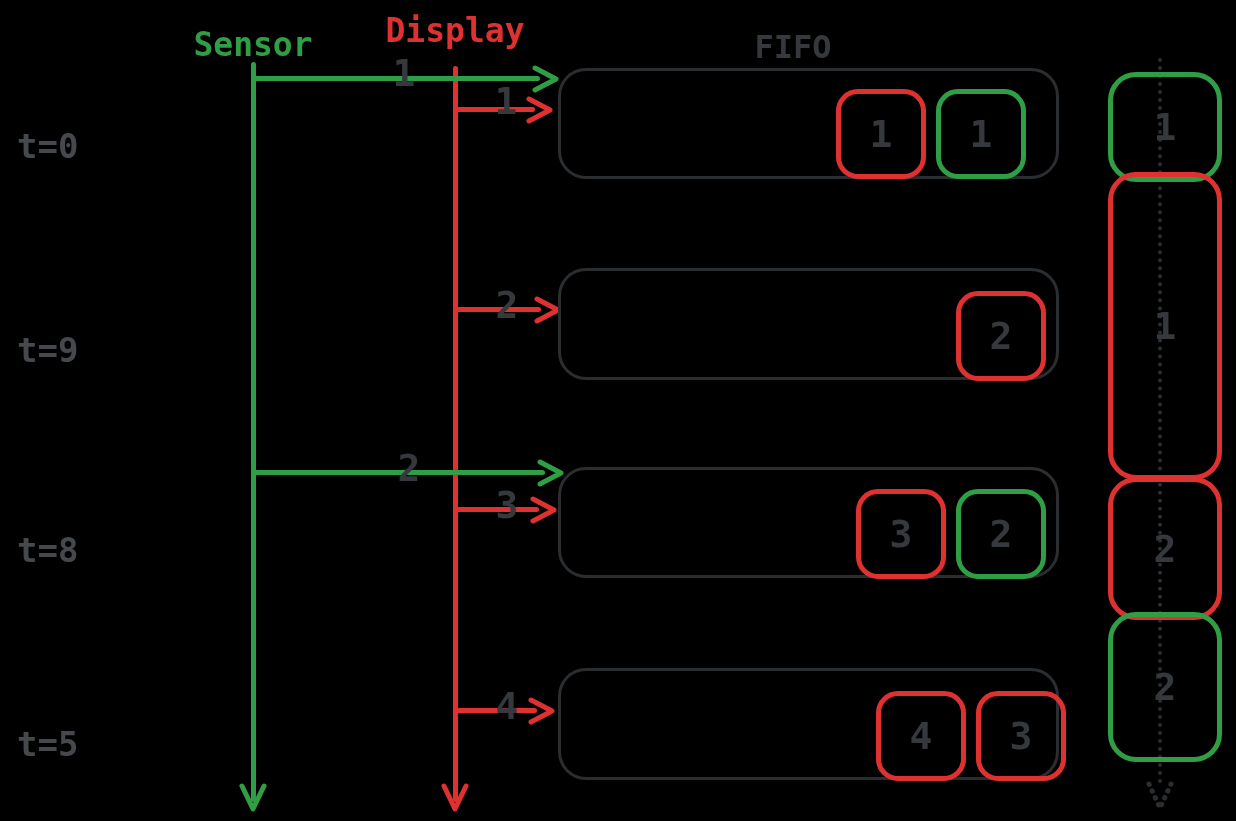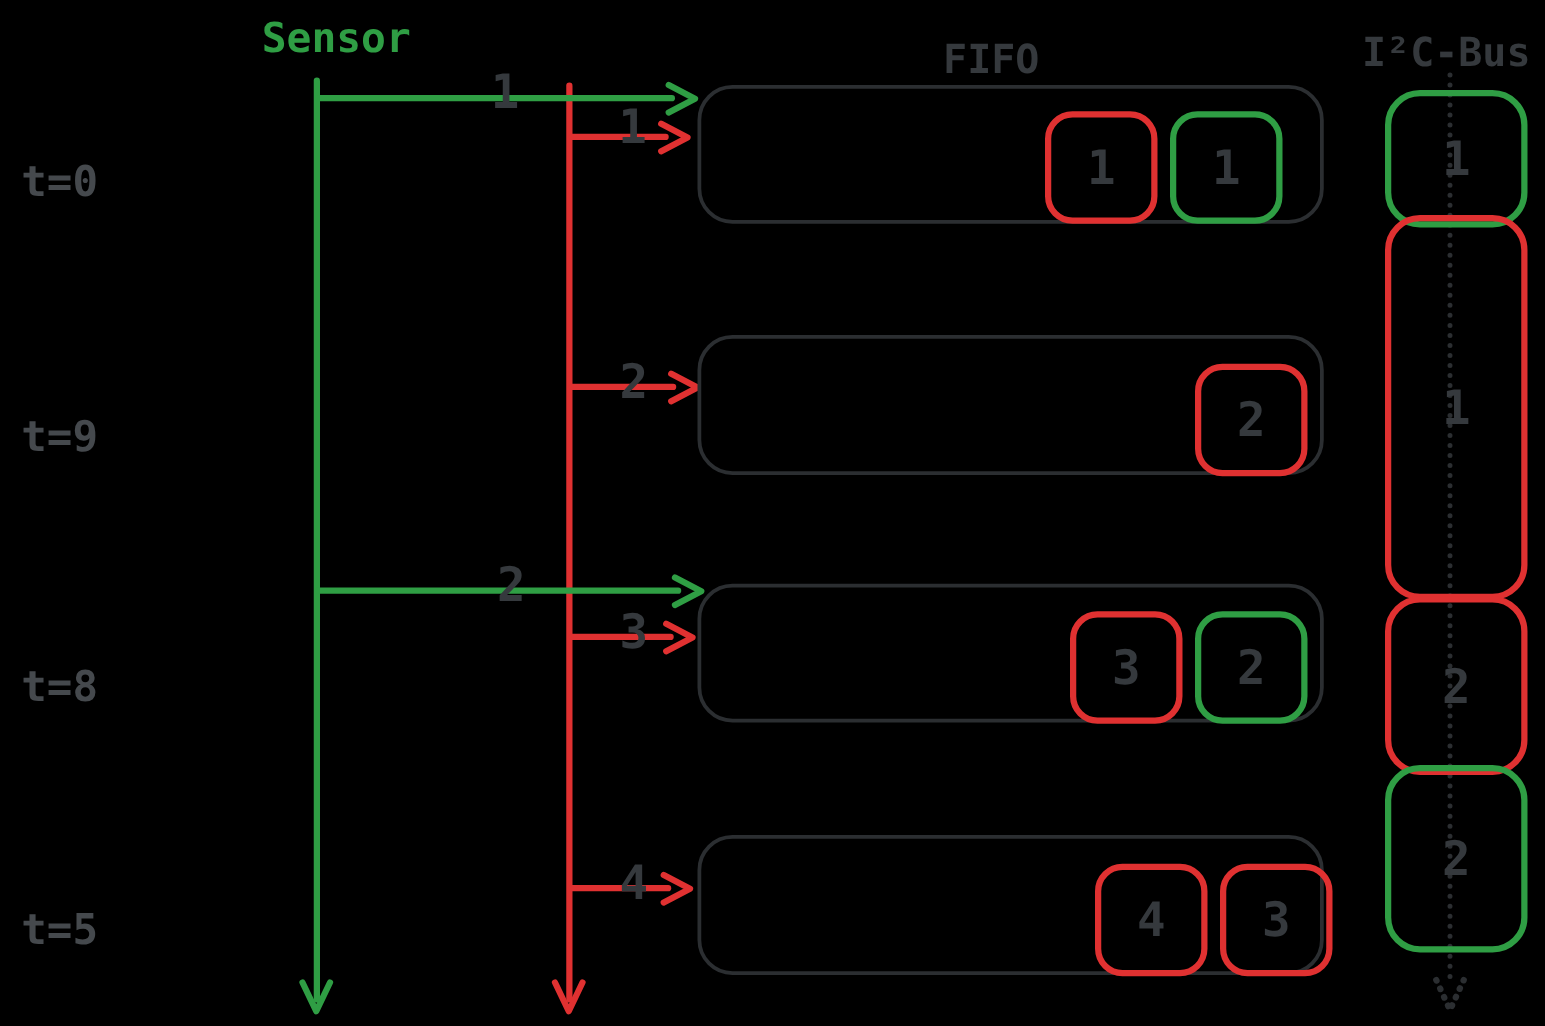--- a/index.html
+++ b/index.html
@@ -50,23 +50,23 @@
     display:flex;align-items:center;justify-content:center;background:transparent;
   }
   .busbox.green{border-color:var(--green);}
   .busbox.red{border-color:var(--red);}
 </style>
 </head>
 <body>
 
 <div class="canvas">
 
-  <div class="lbl title-green ctr" style="left:253px;top:30px;margin-left:16px;">Sensor</div>
+  <div class="lbl title-green ctr" style="left:253px;top:44px;">Sensor</div>
+  <div class="lbl title-red ctr" style="left:455px;top:30px;">Display</div>
   <div class="lbl title-gray ctr" style="left:793px;top:47px;">FIFO</div>
-  <div class="lbl title-gray ctr" style="left:1157px;top:42px;">I²C-Bus</div>
 
   <div class="lbl tlabel" style="left:17px;top:129px;">t=0</div>
   <div class="lbl tlabel" style="left:17px;top:333px;">t=9</div>
   <div class="lbl tlabel" style="left:17px;top:533px;">t=8</div>
   <div class="lbl tlabel" style="left:17px;top:727px;">t=5</div>
 
   <div class="vline green" style="left:251px;top:62px;height:740px;"></div>
   <svg class="head green" style="left:238px;top:782px;" width="30" height="30" viewBox="0 0 30 30">
     <path d="M4 4 L15 27 L26 4"></path>
   </svg>

